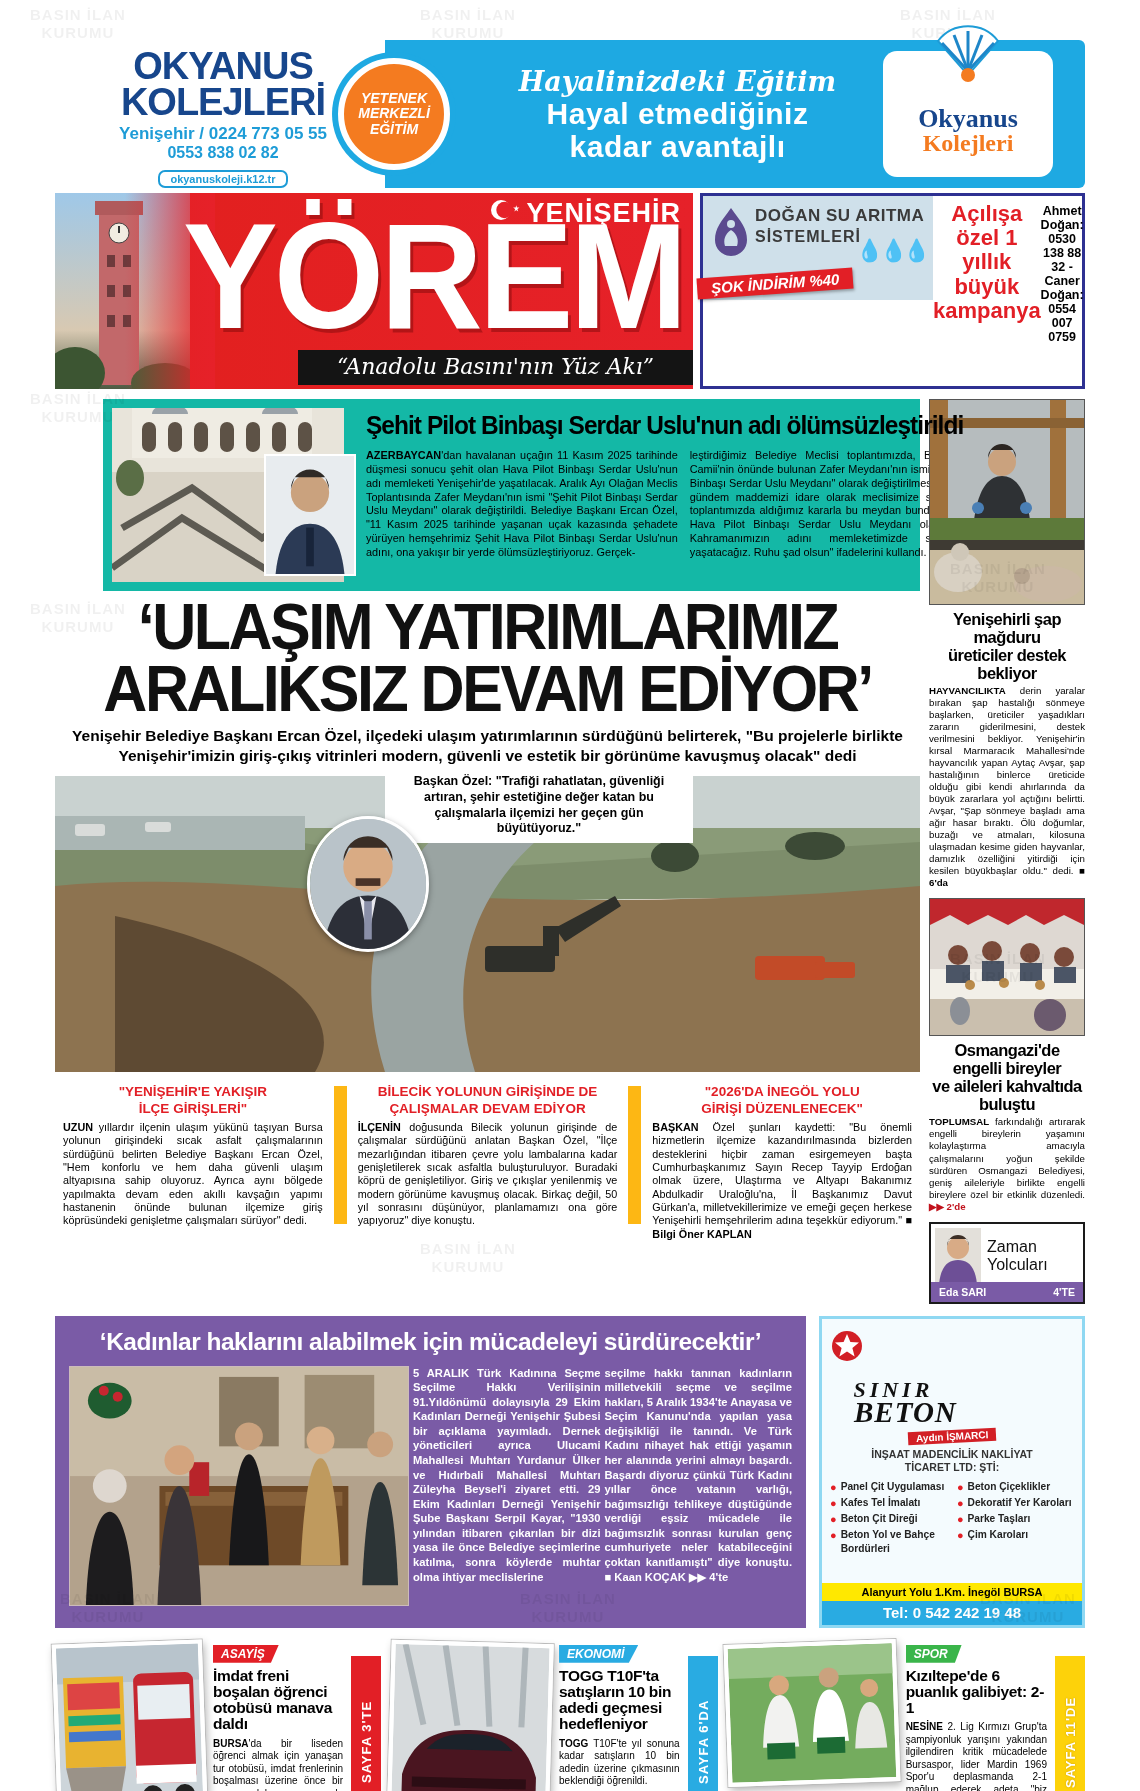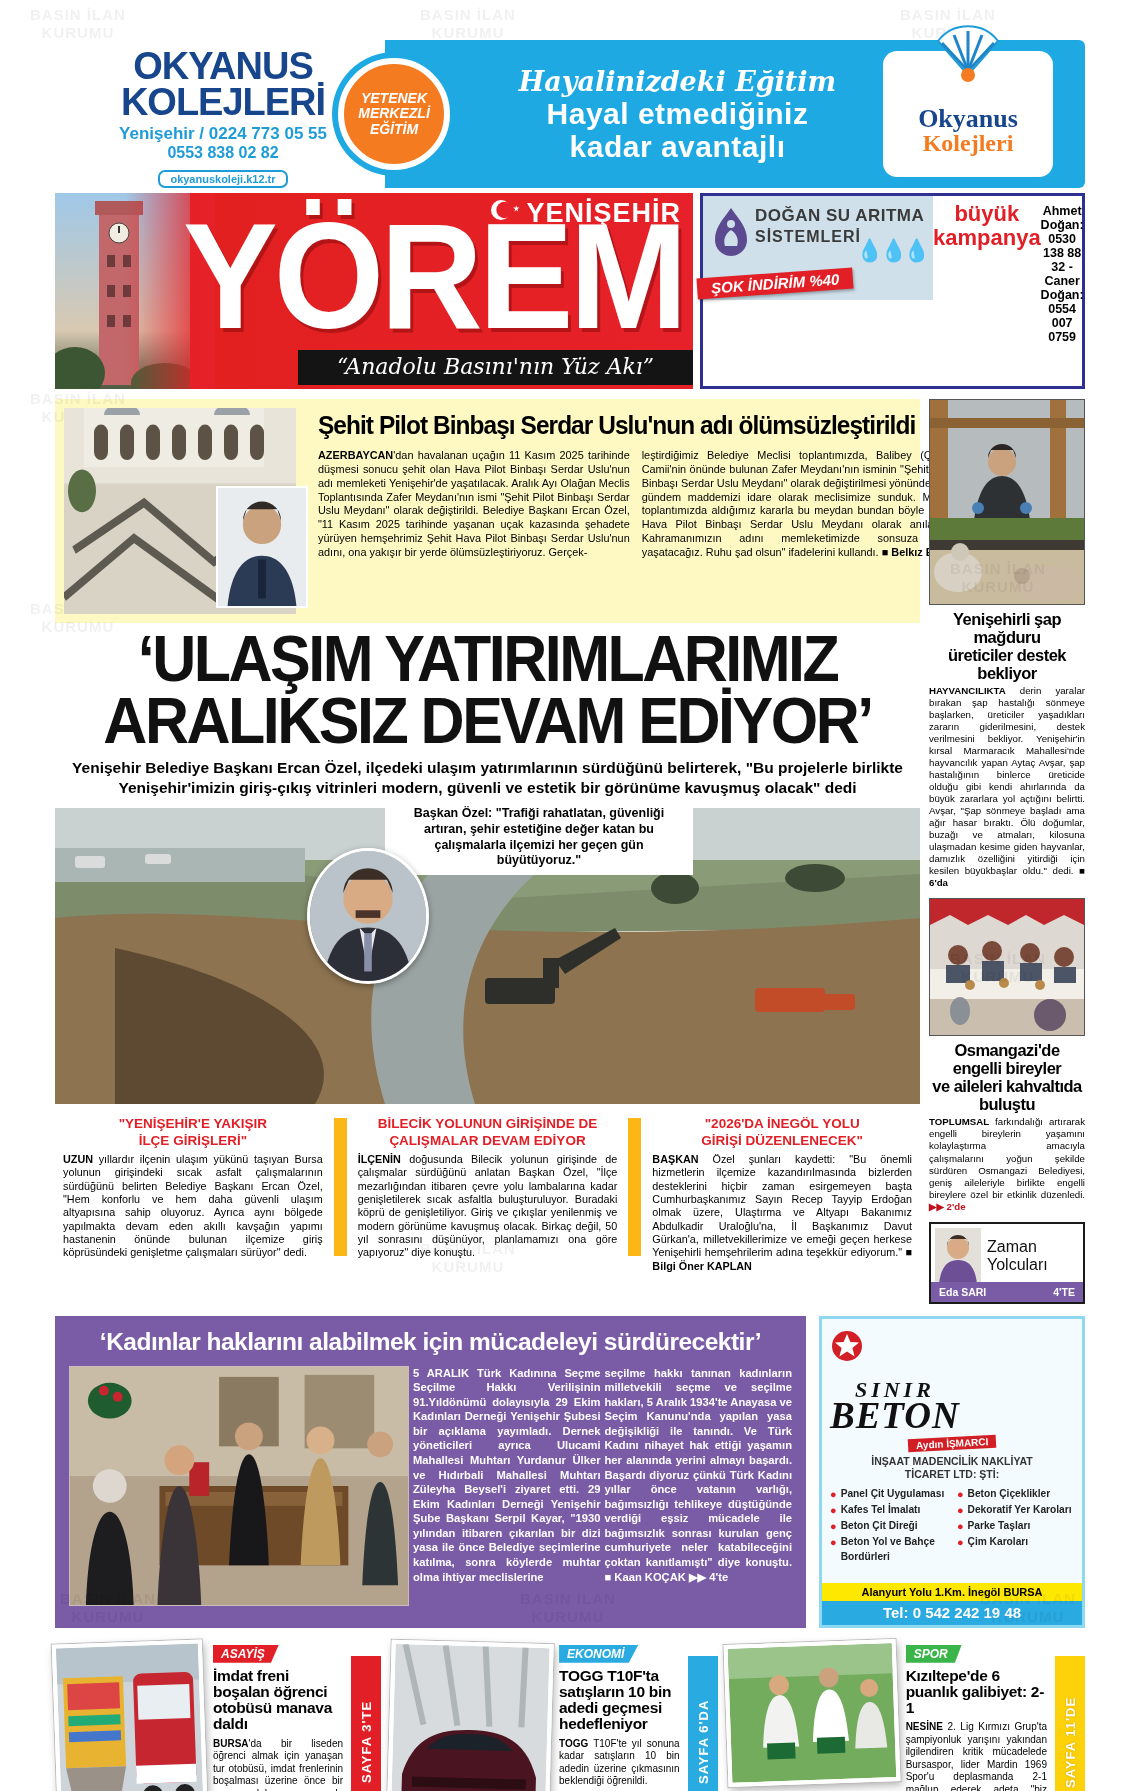--- a/index.html
+++ b/index.html
@@ -53,21 +53,21 @@
   .date-row { margin-top:8px; display:flex; height:24px; }
   .date-bar { width:638px; background:#29abe2; color:#fff; display:flex; align-items:center; font-weight:800; font-size:13px; padding:0 14px; }
   .date-bar .mid { flex:1; text-align:center; }
   .addr-bar { width:385px; margin-left:7px; background:#1ea9e2; color:#fff; text-align:center; font-weight:800; font-size:14px; line-height:24px; }
 
   
   .main-grid { margin-top:10px; display:flex; gap:9px; }
   .main-col { width:865px; }
   .rail { width:156px; }
 
-  .martyr-box { height:224px; background:#fef9c3; display:flex; padding:9px; }
+  .martyr-box { height:192px; background:#14b8a6; display:flex; padding:9px;margin-left:48px; }
   .martyr-photo { width:232px; position:relative; flex:none; }
   .pilot-inset { position:absolute; right:-12px; bottom:6px; width:92px; height:122px; border:2px solid #fff; }
   .martyr-right { flex:1; padding-left:22px; }
   .martyr-headline { font-weight:900; font-size:26px; letter-spacing:-1px; white-space:nowrap; transform:scaleX(0.94); transform-origin:left; margin:2px 0 8px; }
   .martyr-cols { display:flex; gap:12px;align-items:flex-end; }
   .martyr-cols > div { flex:1; font-size:10.9px; line-height:1.27; text-align:justify; }
   .lead { font-weight:800; }
   .byline { font-weight:800; }
 
   .main-headline { margin-top:8px; text-align:center; font-weight:900; font-size:61px; line-height:0.96; letter-spacing:-2.5px; color:#111; transform:scaleY(1.05); }
@@ -100,21 +100,21 @@
   .women-headline { text-align:center; font-weight:800; font-size:24.5px; letter-spacing:-0.5px; margin:4px 0 10px; }
   .women-content { display:flex; gap:4px; }
   .women-photo { width:340px; height:240px; flex:none; border:1px solid #cbb; }
   .women-col { flex:1; font-size:11.2px; line-height:1.3; text-align:justify; font-weight:600; }
 
   .beton-ad { width:266px; border:3px solid #8fd8f2; background:#f4fbfe; display:flex; flex-direction:column; padding:6px 8px 0; }
   .beton-logo { display:flex; align-items:flex-start; gap:13px; justify-content:center;flex-direction:column; }
   .beton-star { margin-top:4px; }
   .beton-name { font-family:"Liberation Serif", serif; font-weight:900; font-style:italic; color:#111; text-align:center; line-height:0.9; }
   .beton-n1 { font-size:22px; letter-spacing:4px; }
-  .beton-n2 { font-size:37px; letter-spacing:1px; }
+  .beton-n2 { font-size:29px; letter-spacing:1px;margin-left:24px; }
   .beton-owner { background:#d21f26; color:#fff; font-weight:700; font-size:10px; padding:1px 8px; transform:rotate(-3deg); display:inline-block; margin-top:2px; }
   .beton-company { text-align:center; font-size:10.5px; font-weight:700; color:#333; margin-top:4px; line-height:1.25; }
   .beton-items { display:flex; margin-top:6px; flex:1; }
   .beton-colL { width:52%; } .beton-colR { width:48%; }
   .beton-item { font-size:10.2px; font-weight:700; color:#222; line-height:1.45; display:flex; gap:4px; }
   .beton-item .dot { color:#e21f26; font-size:11px; }
   .beton-addr { background:#ffe800; font-weight:800; font-size:11px; text-align:center; padding:3px 0; margin:0 -8px; }
   .beton-tel { background:#29abe2; color:#fff; font-weight:800; font-size:15px; text-align:center; padding:3px 0 4px; margin:0 -8px; }
 
   
@@ -266,20 +266,21 @@
               <rect x="10" y="14" width="58" height="50" rx="8" fill="#1f74c0"></rect>
               <rect x="10" y="56" width="58" height="40" rx="4" fill="#17191c"></rect>
               <rect x="78" y="30" width="56" height="30" rx="4" fill="#e9e9e9"></rect>
               <rect x="80" y="54" width="54" height="42" rx="4" fill="#17191c"></rect>
               <ellipse cx="96" cy="26" rx="10" ry="14" fill="#f4f4f4" stroke="#ccc"></ellipse>
               <ellipse cx="118" cy="24" rx="9" ry="16" fill="#ffffff" stroke="#ddd"></ellipse>
             </svg>
           </div>
         </div>
         <div class="wa-campaign">
+          <div>Açılışa özel 1 yıllık</div>
           <div>büyük kampanya</div>
         </div>
         <div class="wa-contacts">Ahmet Doğan: 0530 138 88 32 - Caner Doğan: 0554 007 0759</div>
       </div>
     </section>
 
 
     <section class="main-grid">
 
       <div class="main-col">

